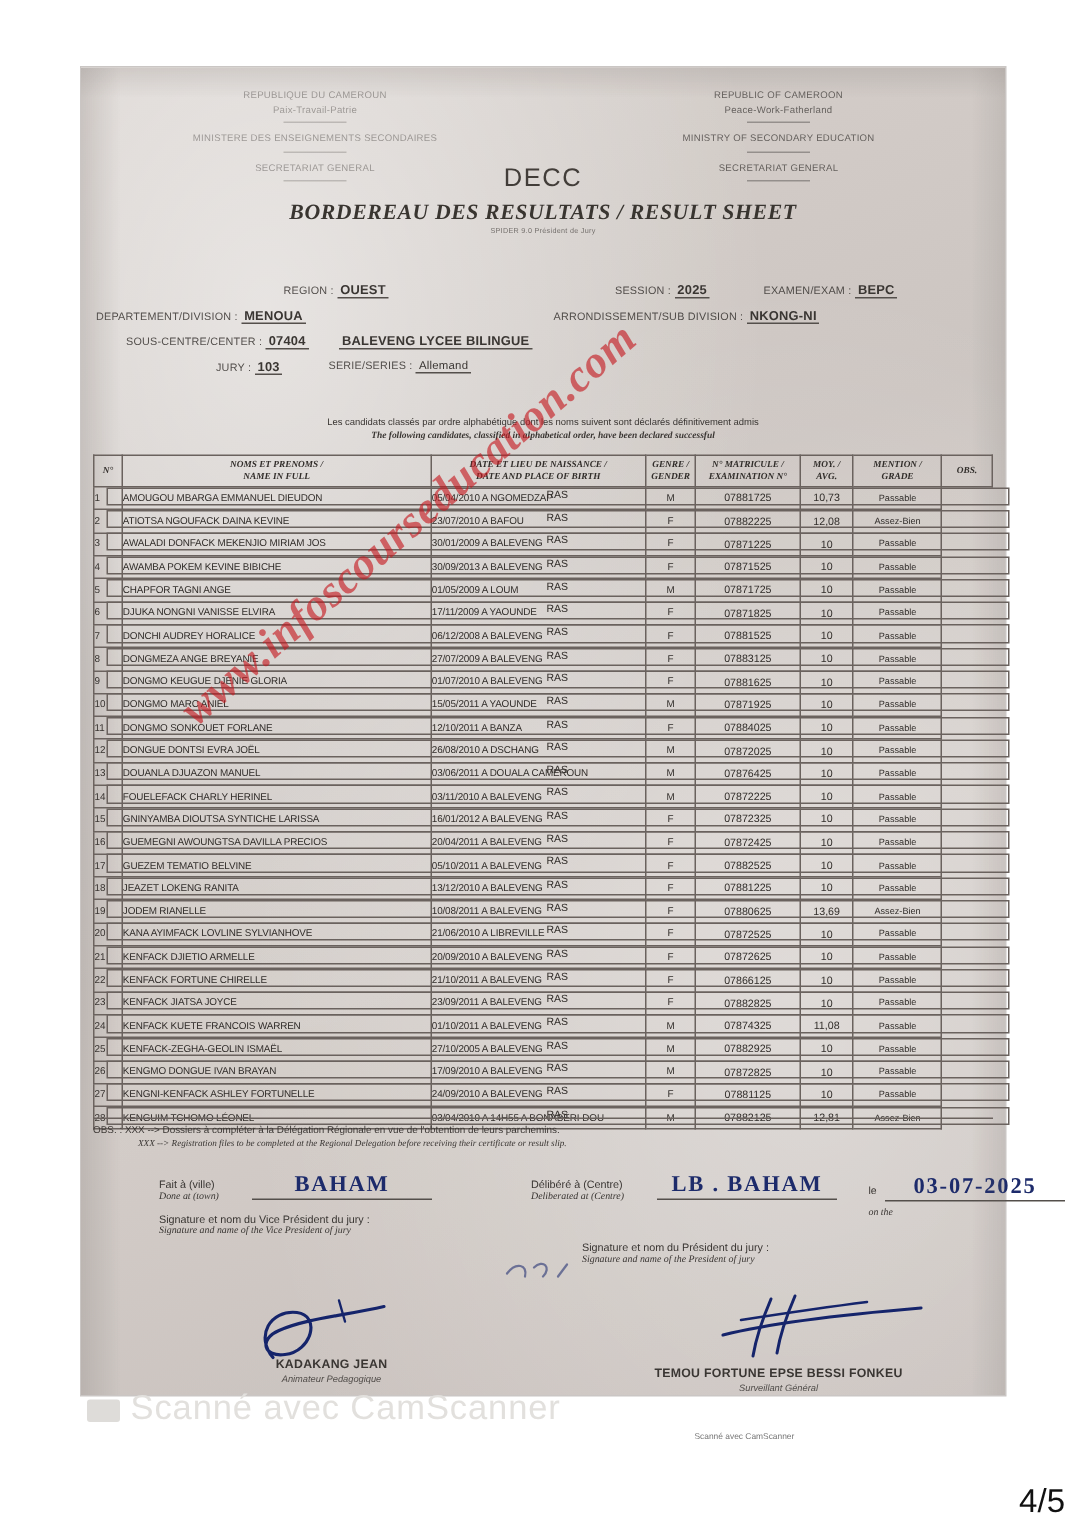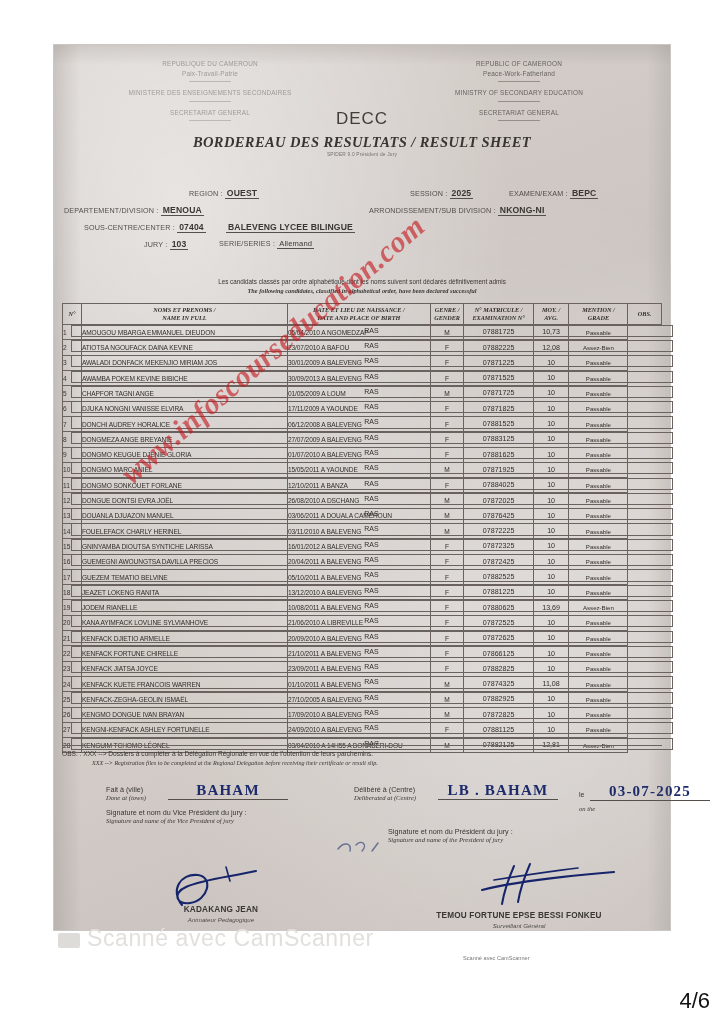--- a/index.html
+++ b/index.html
@@ -546,13 +546,13 @@
   </div>
 
   <div class="wm">www.infoscourseducation.com</div>
 
 </div>
 
 <div class="camscan-faint">
   <span class="sq"></span><span>Scanné avec CamScanner</span>
 </div>
 <div class="camscan-small">Scanné avec CamScanner</div>
-<div class="pageno">4/6</div>
+<div class="pageno">4/5</div>
 
 </body></html>

